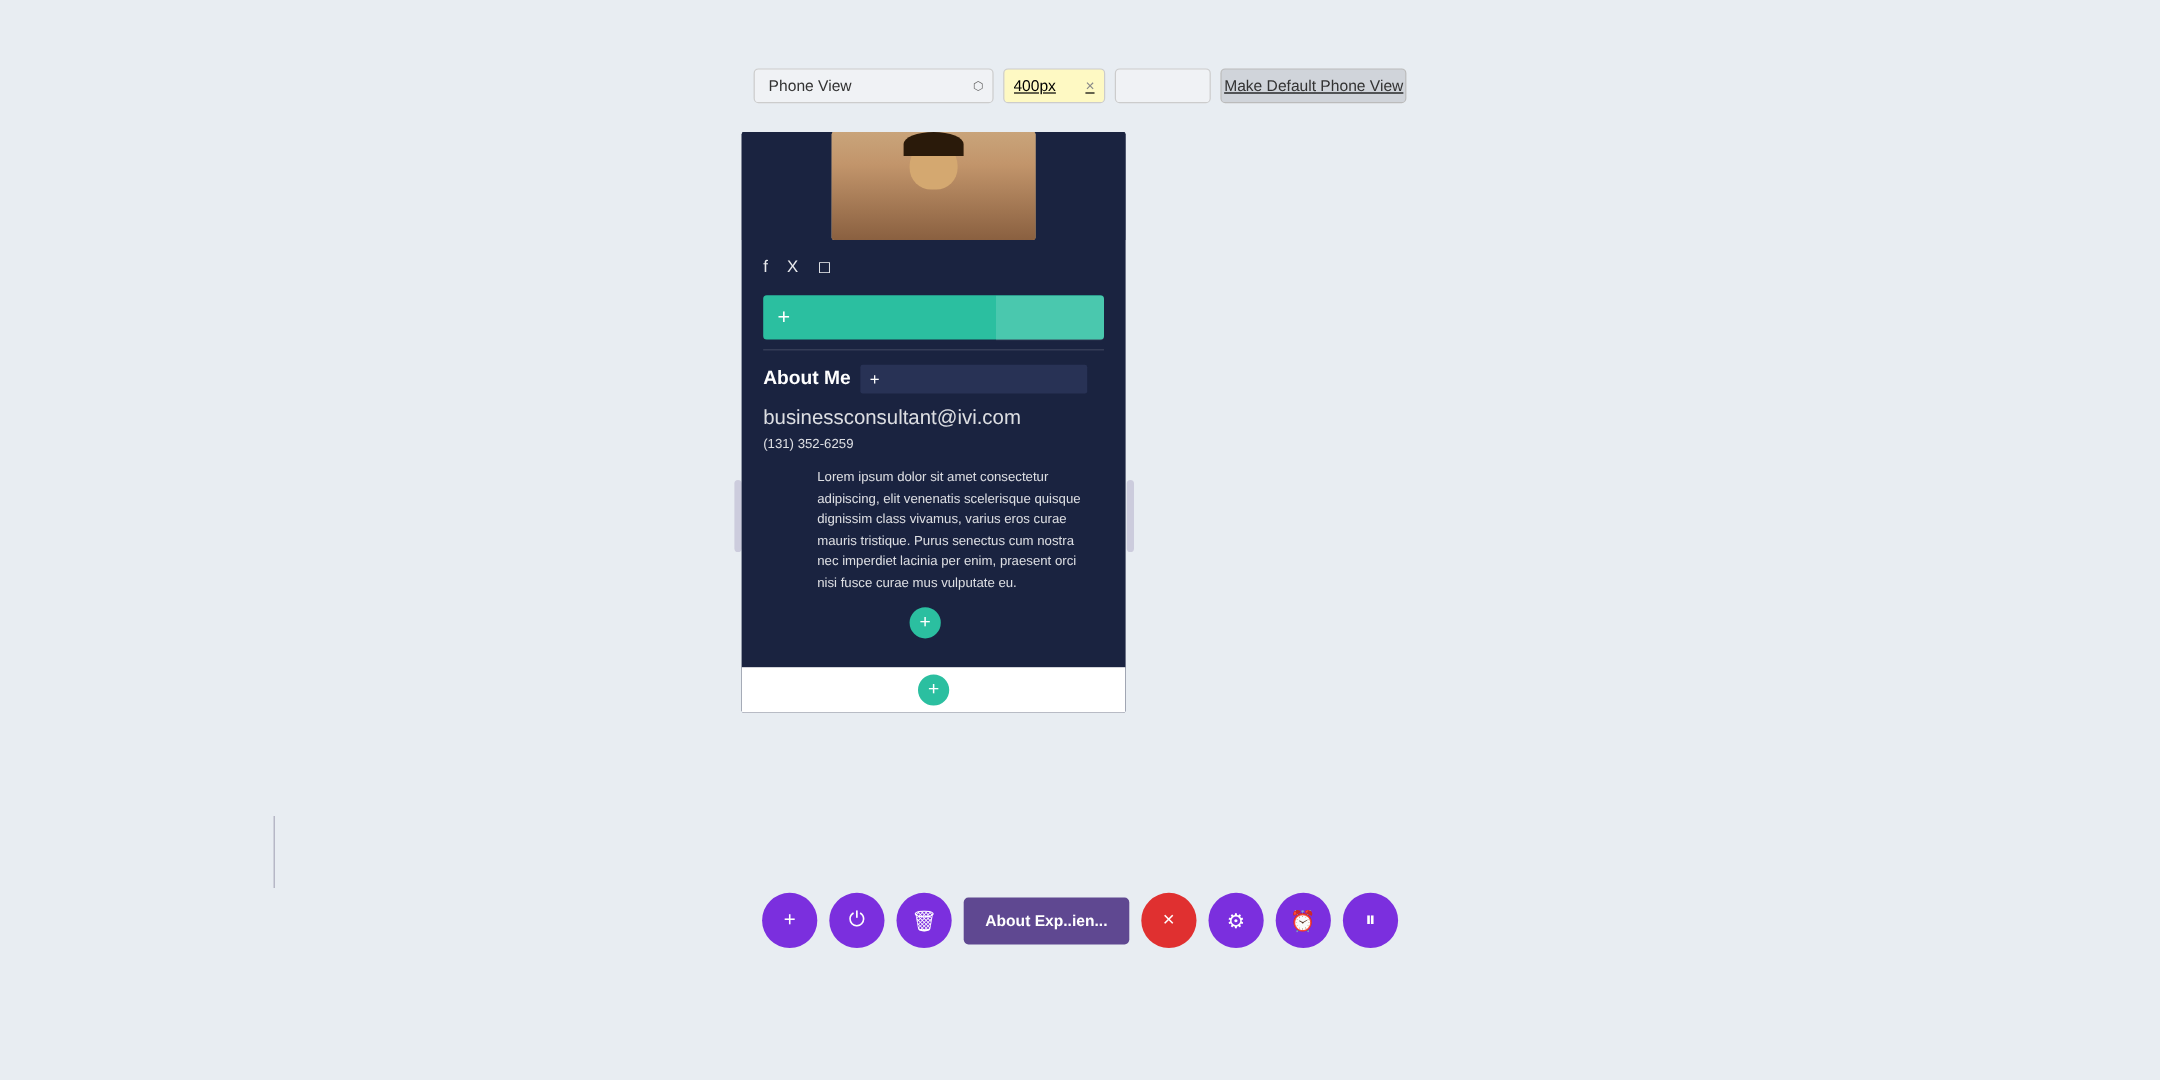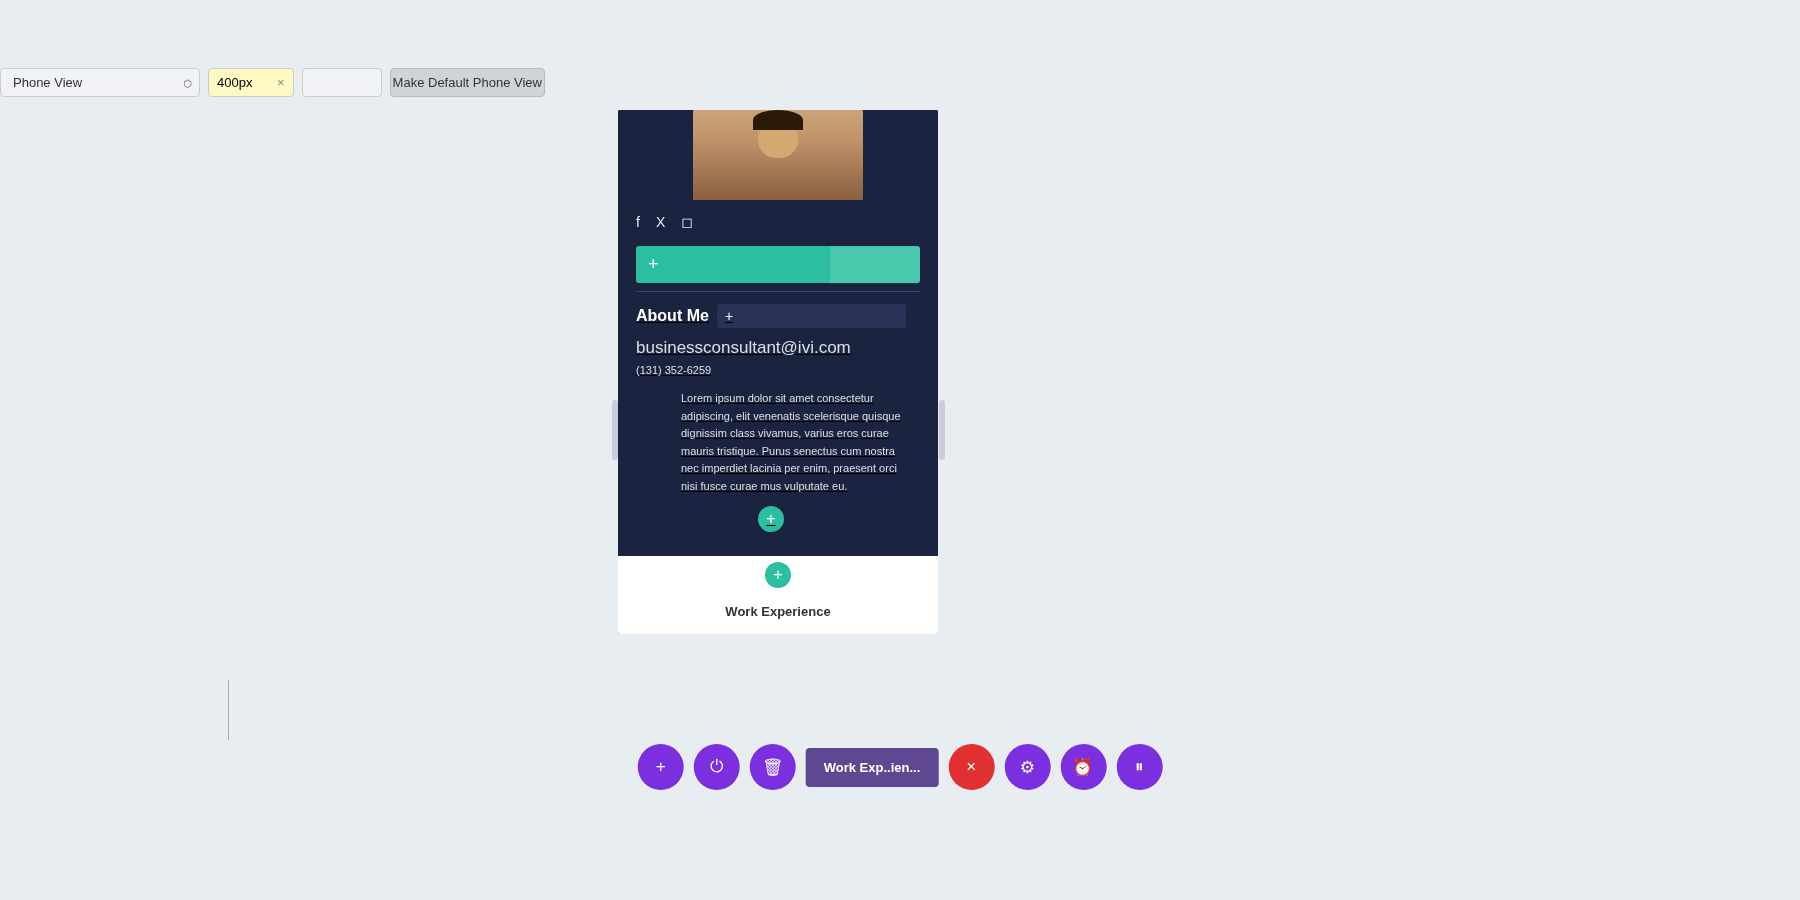--- a/index.html
+++ b/index.html
@@ -8,26 +8,28 @@
       height: 900px;
       background: #e8edf2;
       font-family: -apple-system, BlinkMacSystemFont, 'Segoe UI', sans-serif;
       overflow: hidden;
       position: relative;
     }
 
     
     .toolbar {
       position: absolute;
-      top: 68px;
+      top: 57px;
       left: 0;
       right: 0;
       display: flex;
       align-items: center;
+      justify-content: center;
       gap: 8px;
+      text-decoration: underline;
     }
 
     .toolbar-select {
       background: #f0f2f5;
       border: 1px solid #ccc;
       border-radius: 4px;
       padding: 6px 12px;
       font-size: 13px;
       color: #333;
       width: 200px;
@@ -241,21 +243,20 @@
     .section-divider {
       width: calc(100% - 36px);
       height: 1px;
       background: rgba(255,255,255,0.15);
       margin: 0 18px 12px 18px;
     }
 
     
     .about-section {
       padding: 0 32px 16px 18px;
-      text-decoration: underline;
     }
 
     .about-title-row {
       display: flex;
       align-items: center;
       gap: 8px;
       margin-bottom: 10px;
     }
 
     .about-title {
@@ -451,38 +452,35 @@
 
     <div class="add-section-circle">
       <button class="circle-plus">+</button>
     </div>
   </div>
 
   <div class="add-between-circle">
     <button class="circle-plus-blue">+</button>
   </div>
 
-  <div class="work-section">
-    <div class="work-section-label">Work Experience</div>
-  </div>
 
 </div>
 
 <div class="bottom-toolbar">
   <button class="bottom-btn btn-purple">
     <span>+</span>
   </button>
   <button class="bottom-btn btn-purple">
     <span>⏻</span>
   </button>
   <button class="bottom-btn btn-purple">
     <span>🗑</span>
   </button>
 
-  <div class="work-label-center">Work Exp..ien...</div>
+  <div class="work-label-center">About Exp..ien...</div>
 
   <button class="bottom-btn btn-red">
     <span>×</span>
   </button>
   <button class="bottom-btn btn-purple">
     <span>⚙</span>
   </button>
   <button class="bottom-btn btn-purple">
     <span>⏰</span>
   </button>

